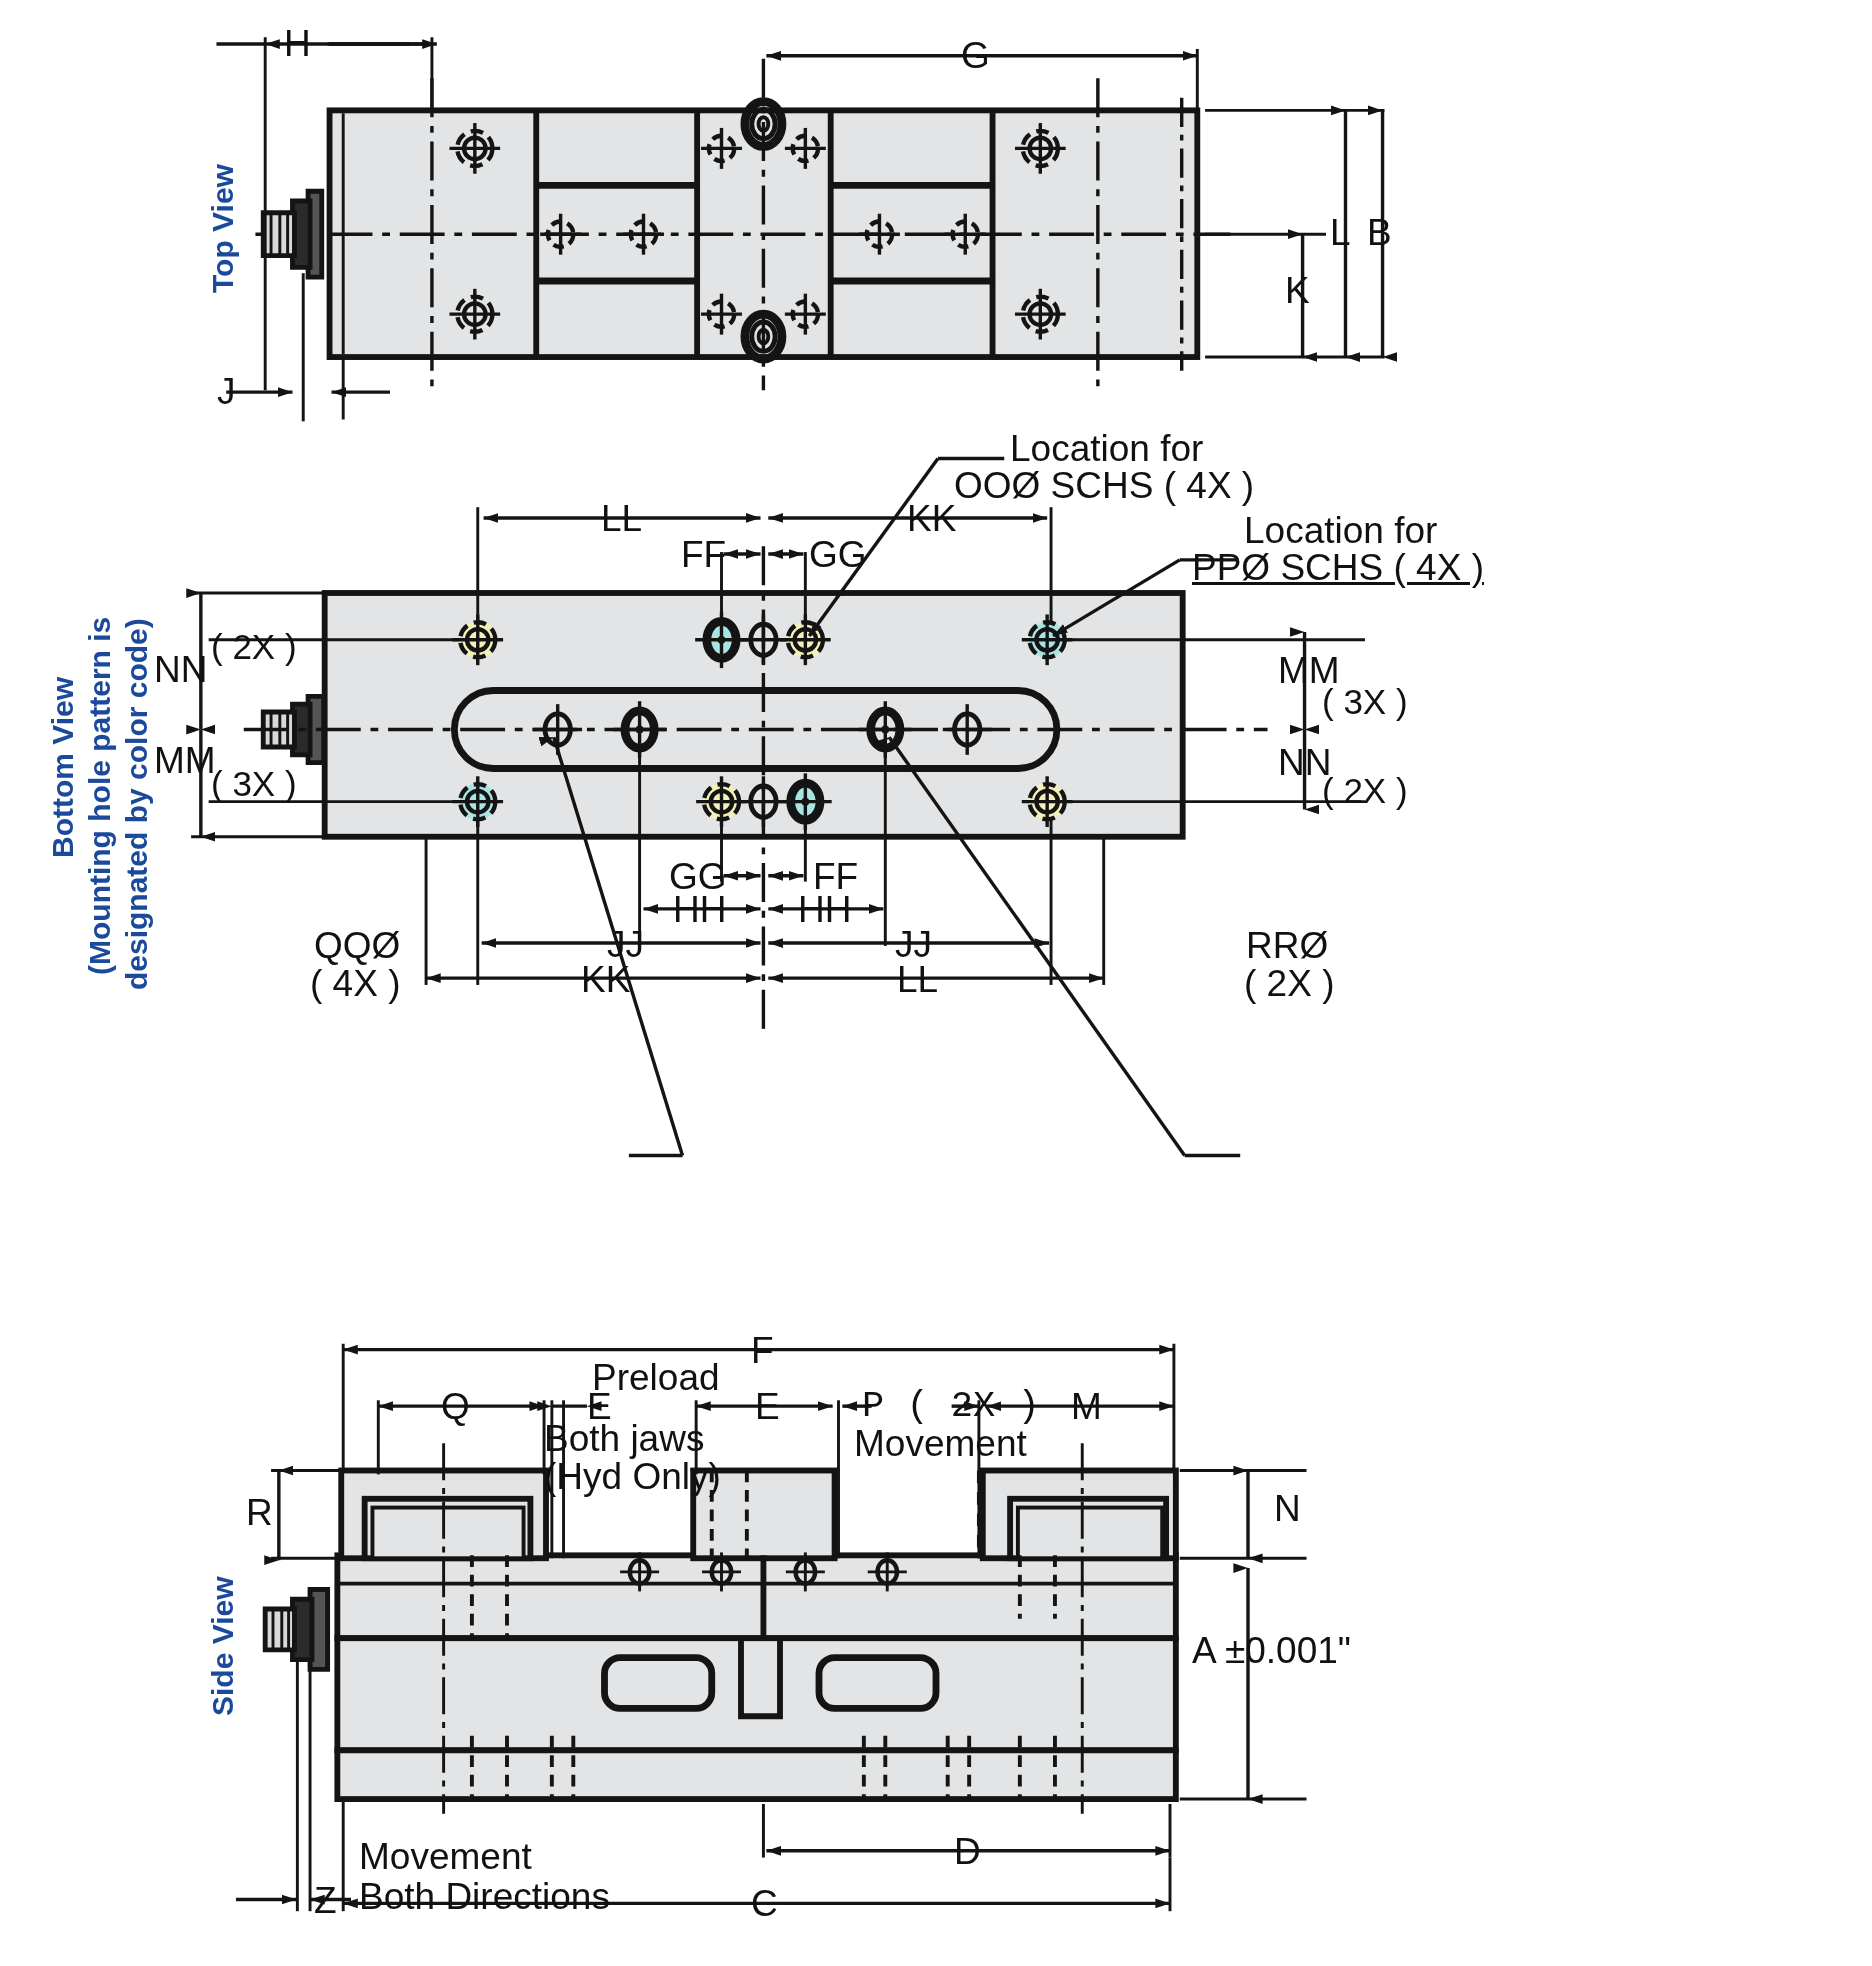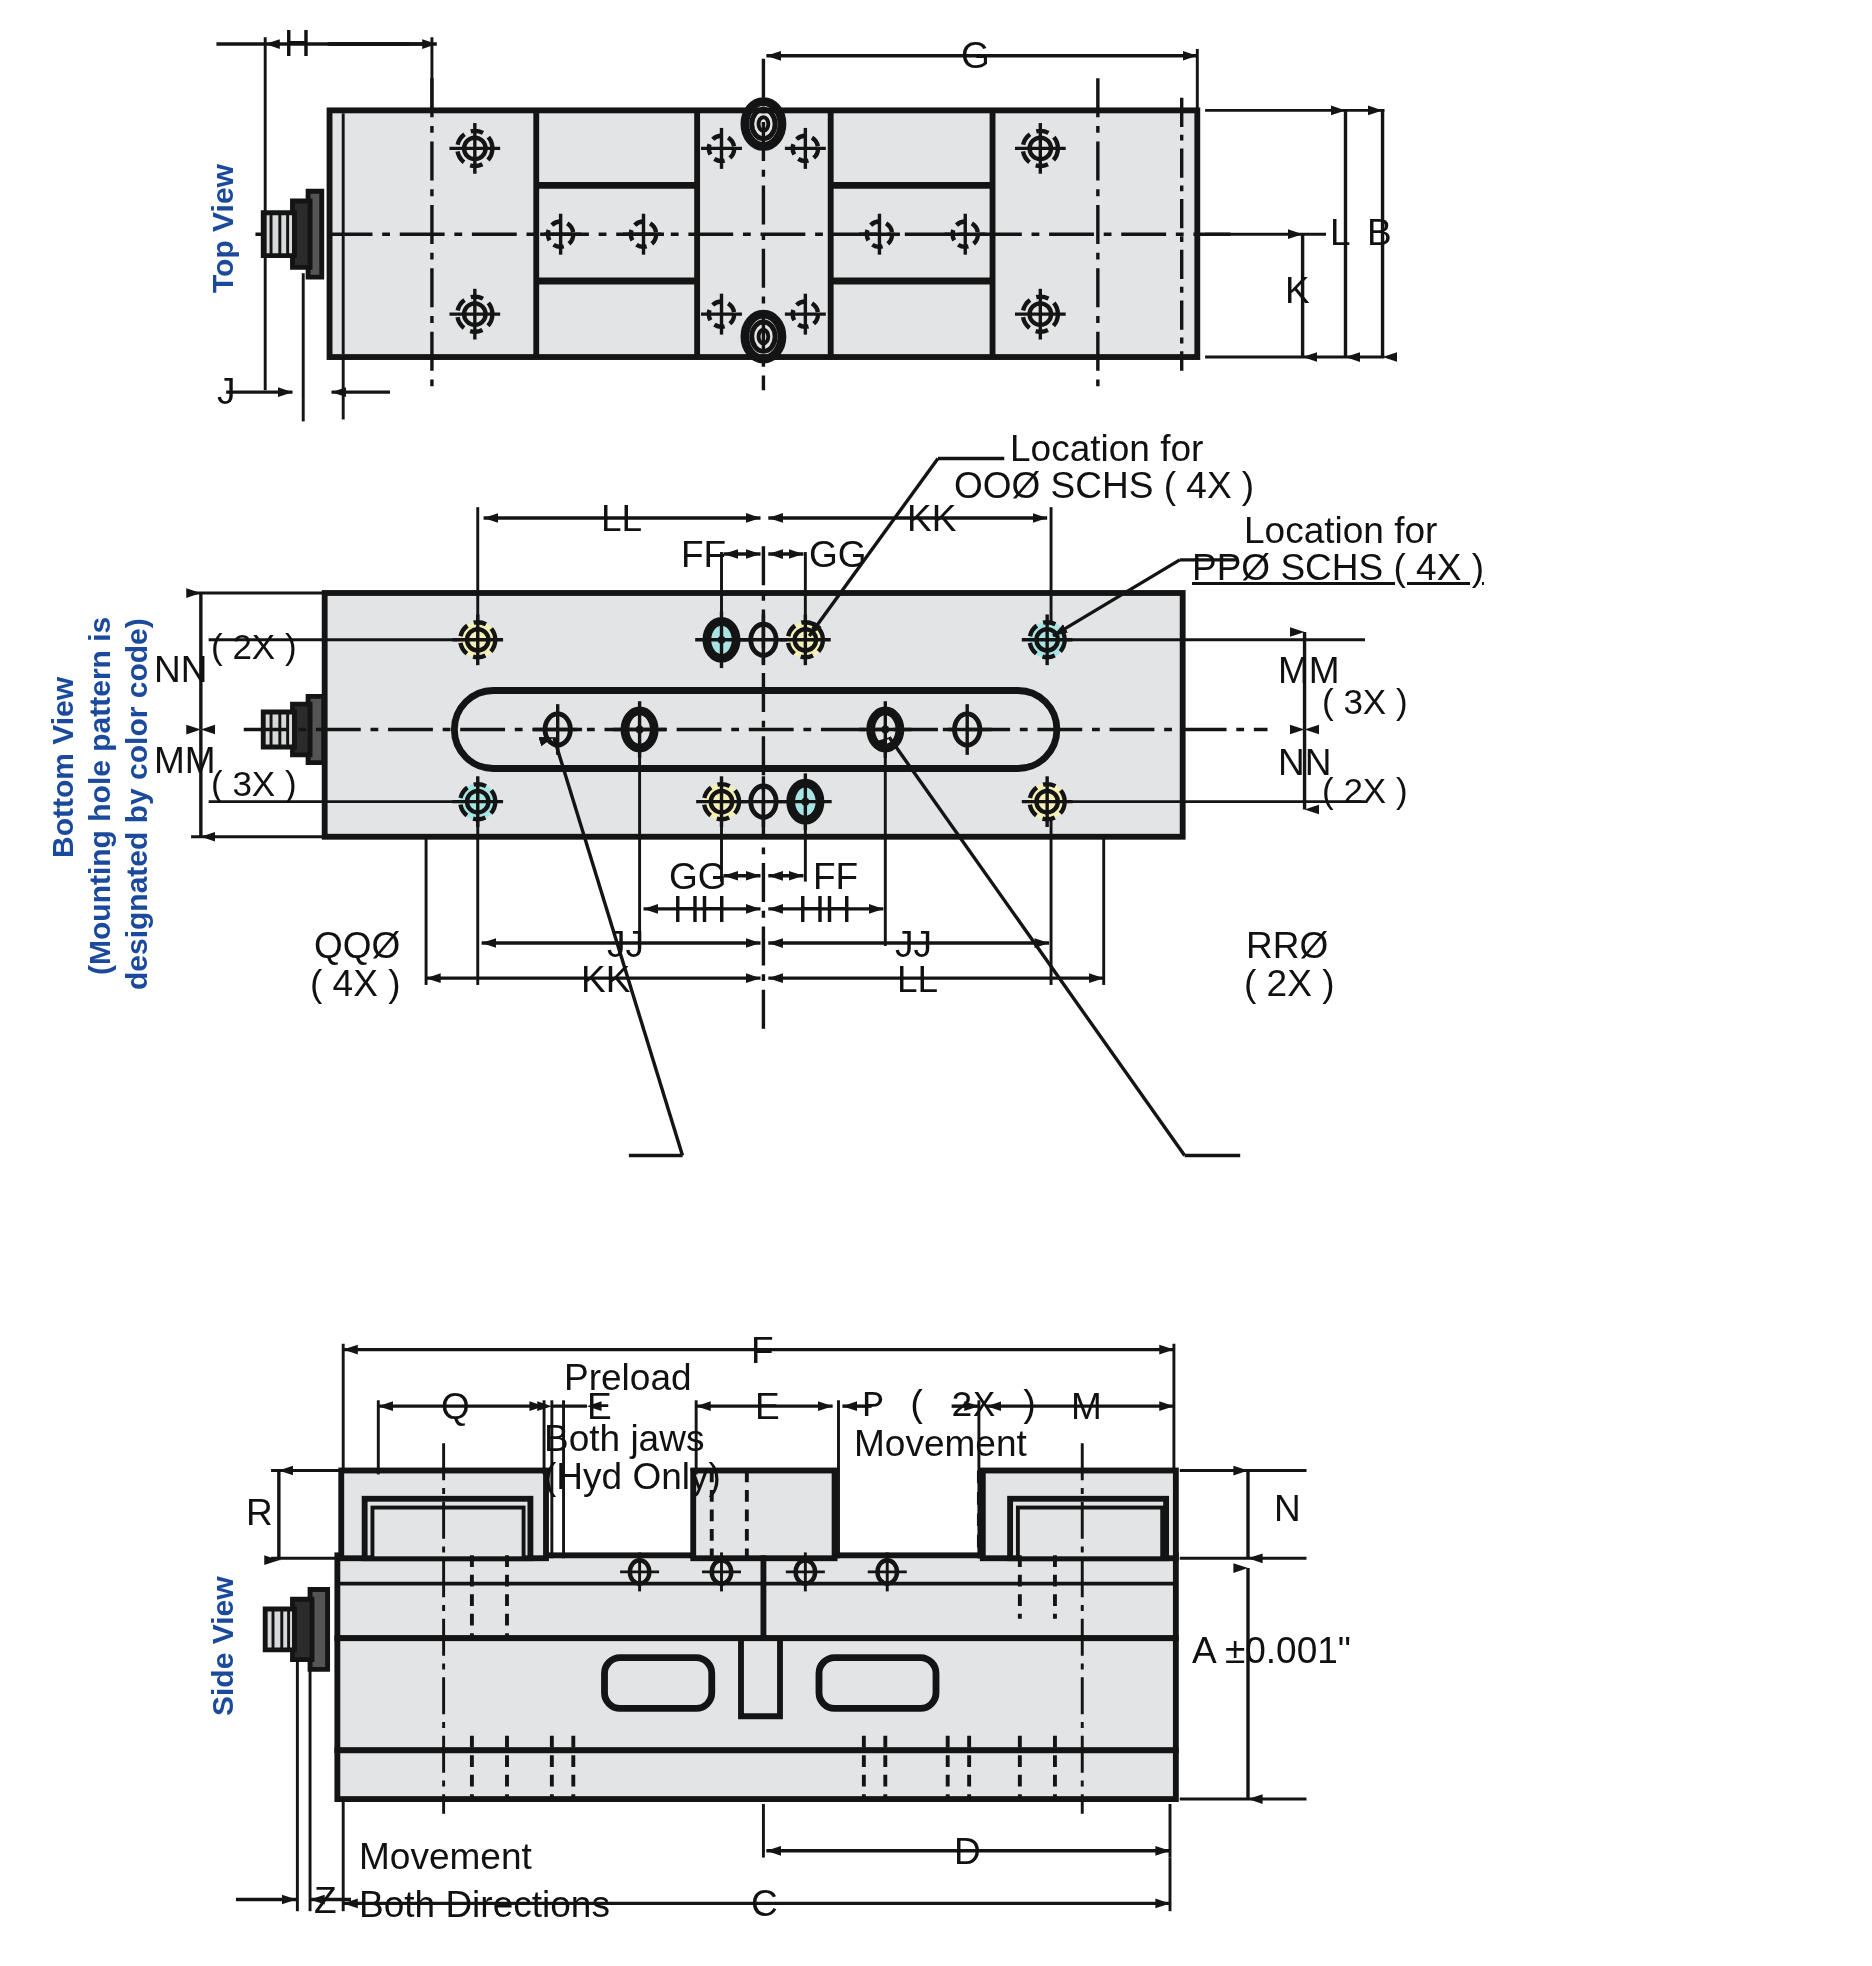--- a/index.html
+++ b/index.html
@@ -403,23 +403,23 @@
 <div class="lbl" style="left:755px;top:1387px;font-size:37px;">E</div>
 <div class="lbl" style="left:862px;top:1387px;font-size:37px;font-family:Liberation Mono, monospace;">P ( 2X )</div>
 <div class="lbl" style="left:1071px;top:1387px;font-size:37px;">M</div>
 <div class="lbl" style="left:954px;top:1832px;font-size:37px;">D</div>
 <div class="lbl" style="left:751px;top:1884px;font-size:37px;">C</div>
 <div class="lbl" style="left:314px;top:1881px;font-size:37px;">Z</div>
 <div class="lbl" style="left:246px;top:1493px;font-size:37px;">R</div>
 <div class="lbl" style="left:1274px;top:1489px;font-size:37px;">N</div>
 <div class="lbl" style="left:1192px;top:1631px;font-size:37px;">A ±0.001"</div>
 
-<div class="lbl" style="left:564px;top:1358px;font-size:37px;">Preload</div>
+<div class="lbl" style="left:592px;top:1358px;font-size:37px;">Preload</div>
 <div class="lbl" style="left:544px;top:1419px;font-size:37px;">Both jaws</div>
 <div class="lbl" style="left:544px;top:1457px;font-size:37px;">(Hyd Only)</div>
 <div class="lbl" style="left:854px;top:1424px;font-size:37px;">Movement</div>
 
 <div class="lbl" style="left:359px;top:1837px;font-size:37px;">Movement</div>
-<div class="lbl" style="left:359px;top:1877px;font-size:37px;margin-top:8px;">Both Directions</div>
+<div class="lbl" style="left:359px;top:1877px;font-size:37px;">Both Directions</div>
 <div class="lbl" style="left:359px;top:1994px;font-size:37px;">Manual Only</div>
 
 </div>
 
 
 </body></html>

